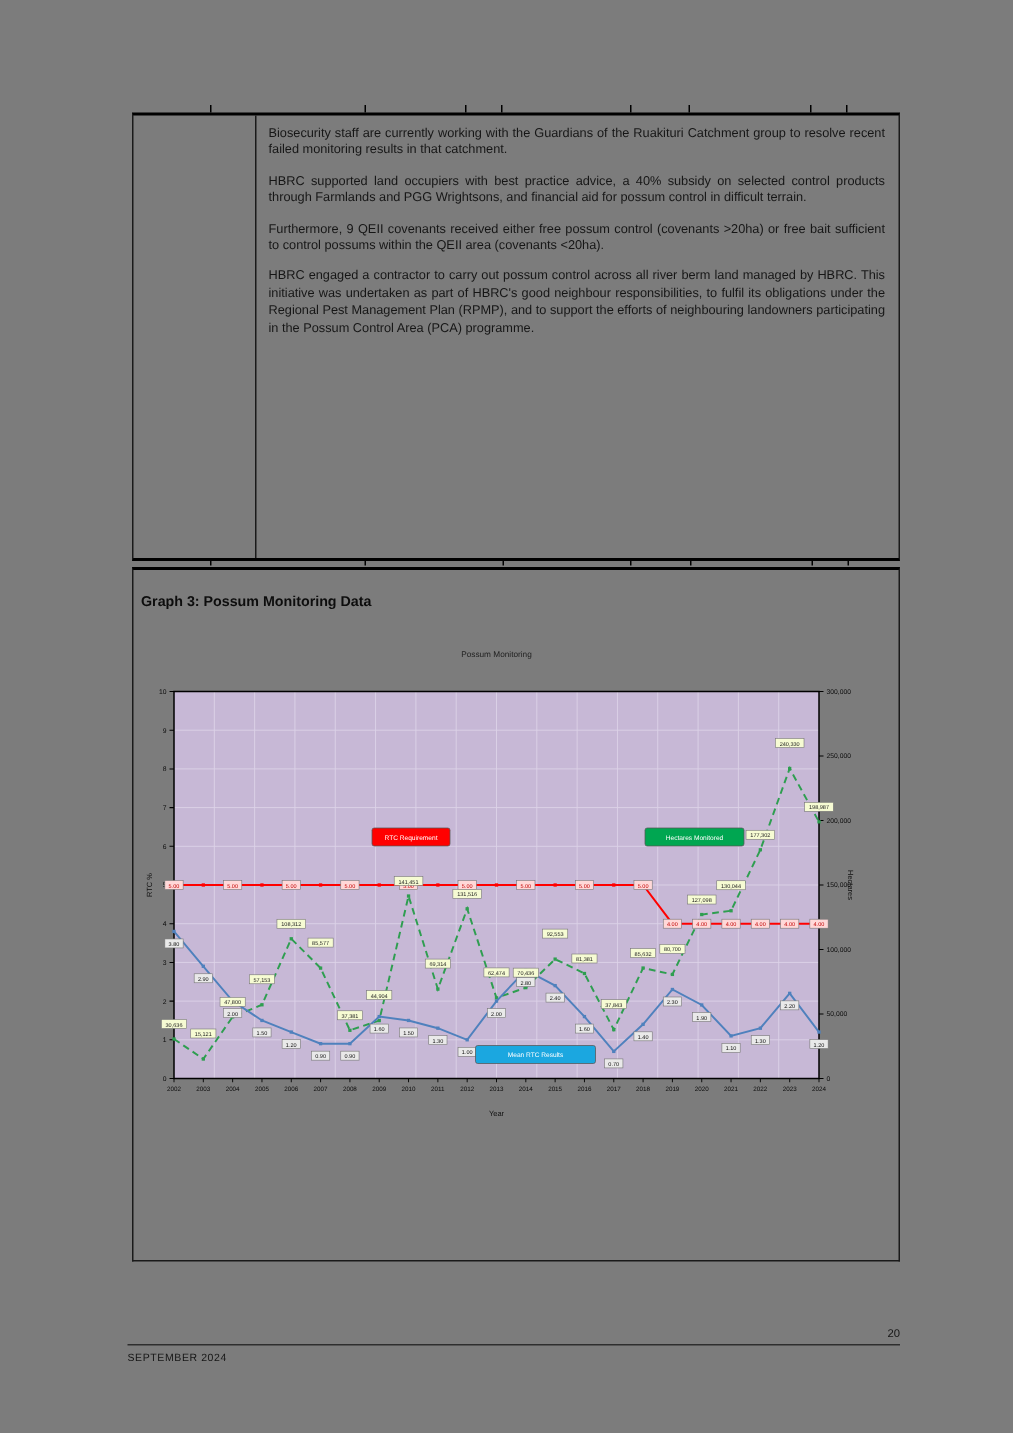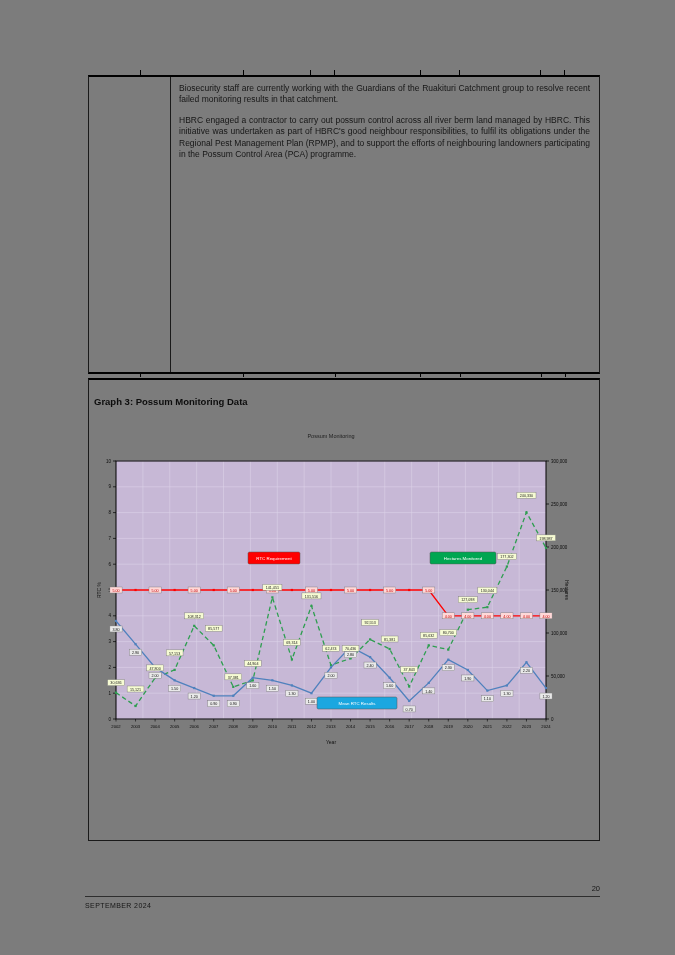--- a/index.html
+++ b/index.html
@@ -39,20 +39,22 @@
   .page-number{left:540px;top:884px;width:60px;text-align:right;font-size:7.5px;color:#161616;}
   .footer-date{left:85px;top:902px;font-size:7px;letter-spacing:0.4px;color:#161616;}
 </style>
 </head>
 <body>
 
 <div class="abs table-block">
   <div class="cell-left"></div>
   <div class="cell-right">
     <p>Biosecurity staff are currently working with the Guardians of the Ruakituri Catchment group to resolve recent failed monitoring results in that catchment.</p>
+    <p>HBRC supported land occupiers with best practice advice, a 40% subsidy on selected control products through Farmlands and PGG Wrightsons, and financial aid for possum control in difficult terrain.</p>
+    <p>Furthermore, 9 QEII covenants received either free possum control (covenants &gt;20ha) or free bait sufficient to control possums within the QEII area (covenants &lt;20ha).</p>
     <p>HBRC engaged a contractor to carry out possum control across all river berm land managed by HBRC. This initiative was undertaken as part of HBRC's good neighbour responsibilities, to fulfil its obligations under the Regional Pest Management Plan (RPMP), and to support the efforts of neighbouring landowners participating in the Possum Control Area (PCA) programme.</p>
   </div>
 </div>
 
 <div class="abs tick" style="left:140px;top:70px;"></div>
 <div class="abs tick" style="left:243px;top:70px;"></div>
 <div class="abs tick" style="left:310px;top:70px;"></div>
 <div class="abs tick" style="left:334px;top:70px;"></div>
 <div class="abs tick" style="left:420px;top:70px;"></div>
 <div class="abs tick" style="left:459px;top:70px;"></div>

